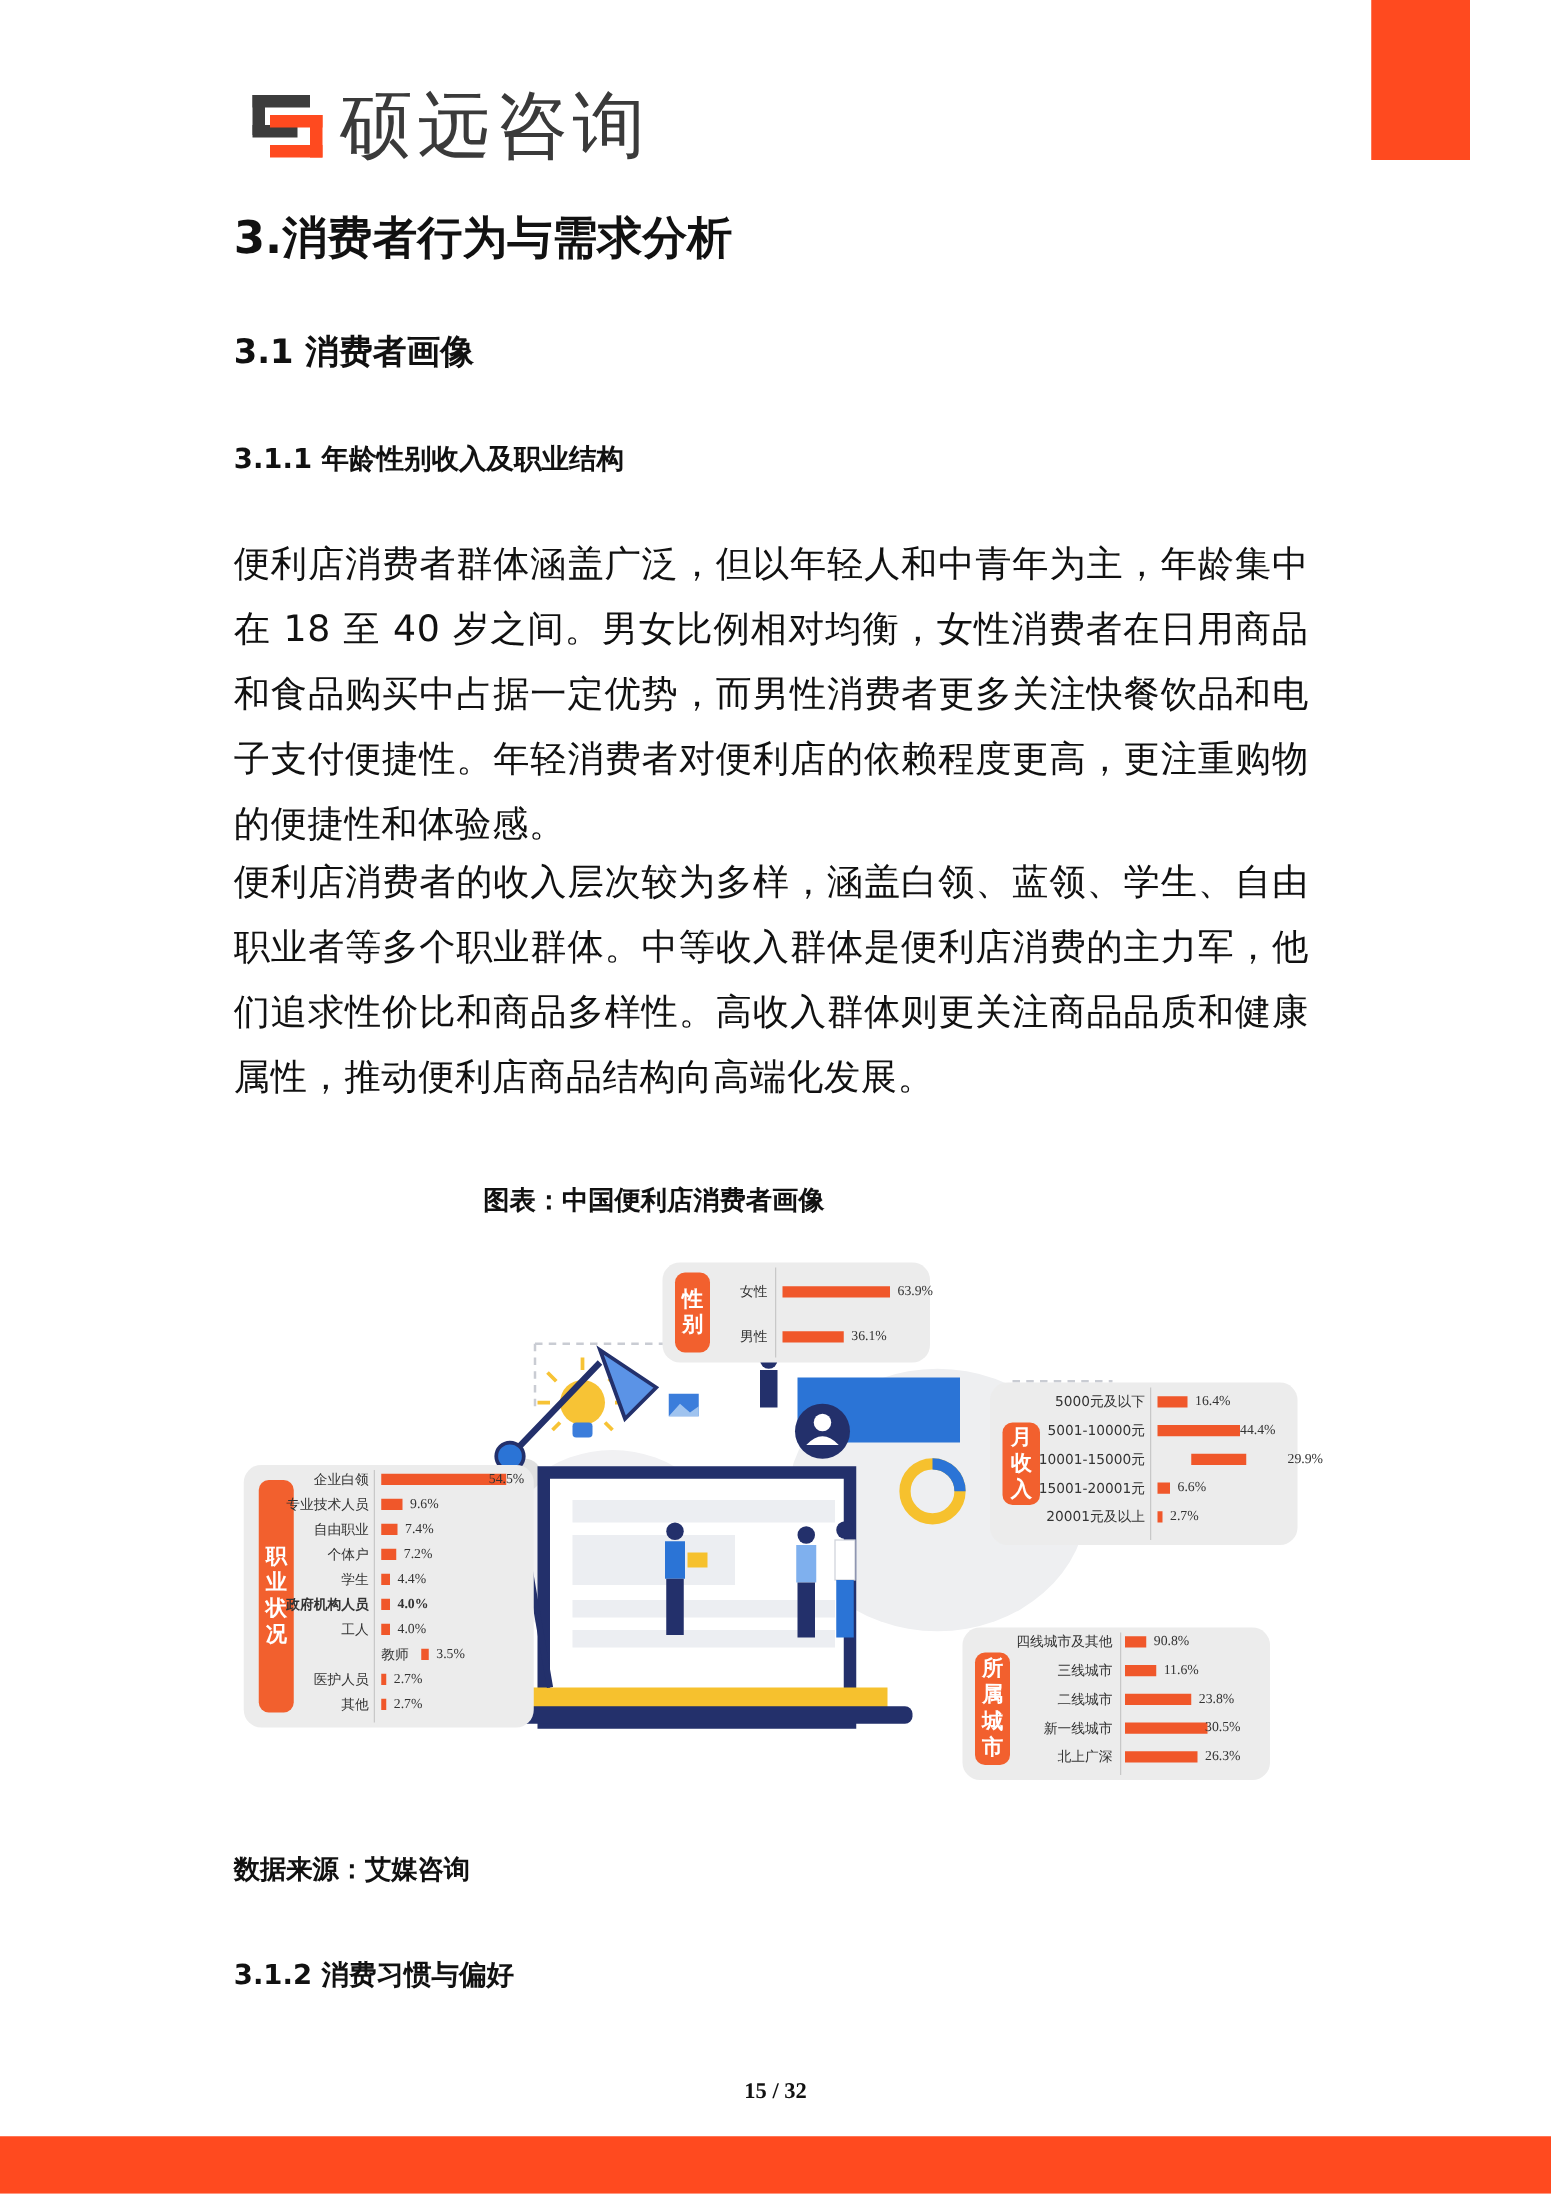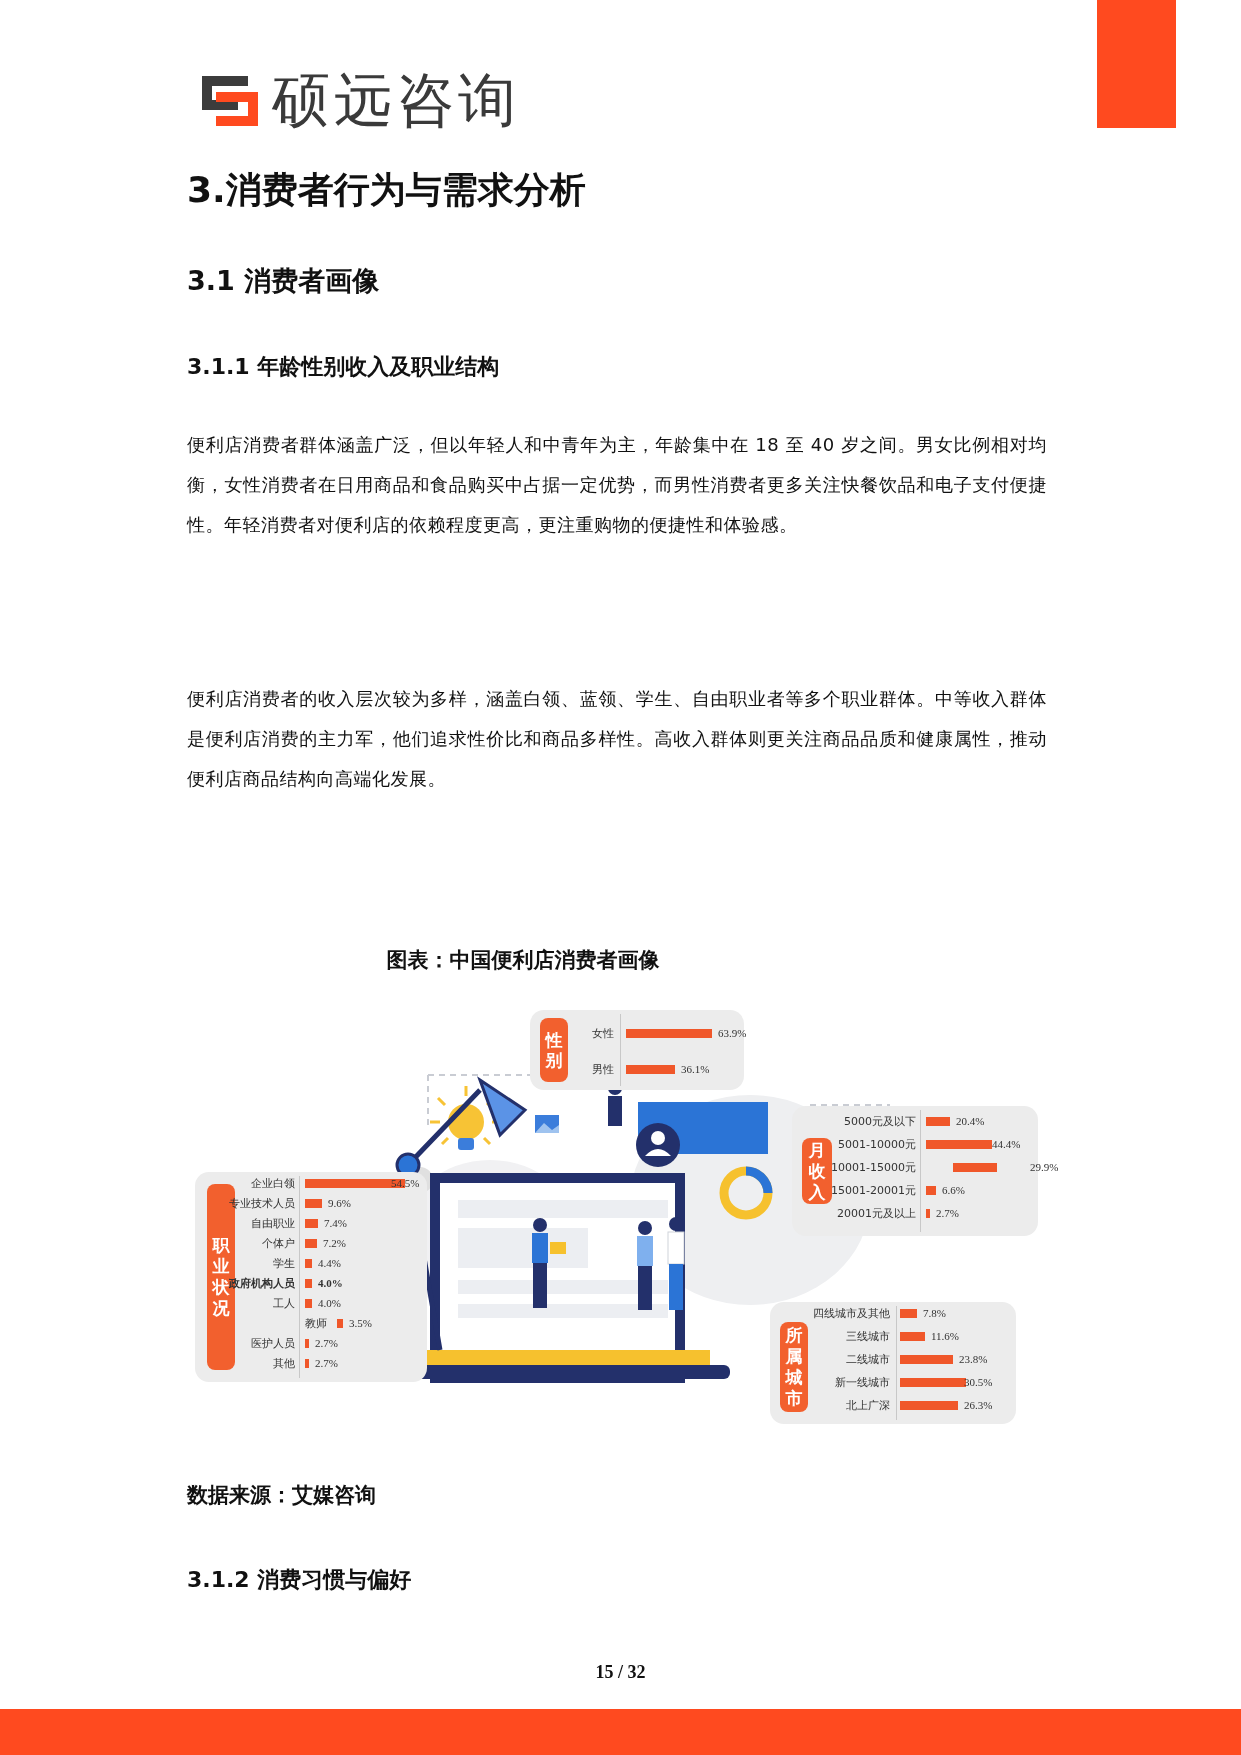--- a/index.html
+++ b/index.html
@@ -17,21 +17,21 @@
   .logo-mark .r1 { position: absolute; left: 16px; top: 20px; width: 42px; height: 10px; background: #ff4a1f; }
   .logo-mark .r2 { position: absolute; left: 48px; top: 20px; width: 10px; height: 34px; background: #ff4a1f; }
   .logo-mark .r3 { position: absolute; left: 16px; top: 44px; width: 42px; height: 10px; background: #ff4a1f; }
   .logo-text { font-size: 58px; color: #3a3a3a; letter-spacing: 4px; font-weight: 400; line-height: 60px; }
 
   .h1 { position: absolute; left: 187px; top: 166px; font-size: 36px; font-weight: 700; color: #111; }
   .h2 { position: absolute; left: 187px; top: 263px; font-size: 27px; font-weight: 700; color: #111; }
   .h3 { position: absolute; left: 187px; top: 352px; font-size: 22px; font-weight: 700; color: #111; }
   .h3b { position: absolute; left: 187px; top: 1565px; font-size: 22px; font-weight: 700; color: #111; }
 
-  .para { position: absolute; left: 187px; width: 860px; font-size: 18px; line-height: 40px; color: #111; text-align: justify; letter-spacing: 0.5px; }
+  .para { position: absolute; left: 187px; width: 860px; font-size: 29px; line-height: 52px; color: #111; text-align: justify; letter-spacing: 0.5px; }
   .para1 { top: 425px; }
   .para2 { top: 679px; }
 
   .fig-caption { position: absolute; left: 0; width: 1046px; top: 946px; text-align: center; font-size: 21px; font-weight: 700; }
   .source { position: absolute; left: 187px; top: 1481px; font-size: 21px; font-weight: 700; }
   .page-num { position: absolute; left: 0; width: 1241px; top: 1662px; text-align: center; font-family: "Liberation Serif", serif; font-weight: 700; font-size: 18px; }
 
   
   .infographic { position: absolute; left: 190px; top: 1010px; width: 860px; height: 415px; }
   .illus { position: absolute; left: 0; top: 0; width: 860px; height: 415px; }
@@ -185,21 +185,21 @@
   <div class="panel p-income">
     <div class="vtag">
       <span>月</span>
         <span>收</span>
         <span>入</span>
     </div>
     <div class="divider"></div>
     <div class="row" style="left:4px; top:6px;">
       <span class="lbl">5000元及以下</span>
       <span class="bar" style="width:24px; margin-left:10px;"></span>
-      <span class="val">20.4%</span>
+      <span class="val">16.4%</span>
     </div>
     <div class="row" style="left:4px; top:29px;">
       <span class="lbl">5001-10000元</span>
       <span class="bar" style="width:66px; margin-left:10px;"></span>
       <span class="val" style="margin-left:0">44.4%</span>
     </div>
     <div class="row" style="left:4px; top:52px;gap:27px;">
       <span class="lbl">10001-15000元</span>
       <span class="bar" style="width:44px; margin-left:10px;"></span>
       <span class="val">29.9%</span>
@@ -280,21 +280,21 @@
     <div class="vtag">
       <span>所</span>
         <span>属</span>
         <span>城</span>
         <span>市</span>
     </div>
     <div class="divider"></div>
     <div class="row" style="left:2px; top:2px;">
       <span class="lbl">四线城市及其他</span>
       <span class="bar" style="width:17px; margin-left:10px;"></span>
-      <span class="val">7.8%</span>
+      <span class="val">90.8%</span>
     </div>
     <div class="row" style="left:2px; top:25px;">
       <span class="lbl">三线城市</span>
       <span class="bar" style="width:25px; margin-left:10px;"></span>
       <span class="val">11.6%</span>
     </div>
     <div class="row" style="left:2px; top:48px;">
       <span class="lbl">二线城市</span>
       <span class="bar" style="width:53px; margin-left:10px;"></span>
       <span class="val">23.8%</span>

